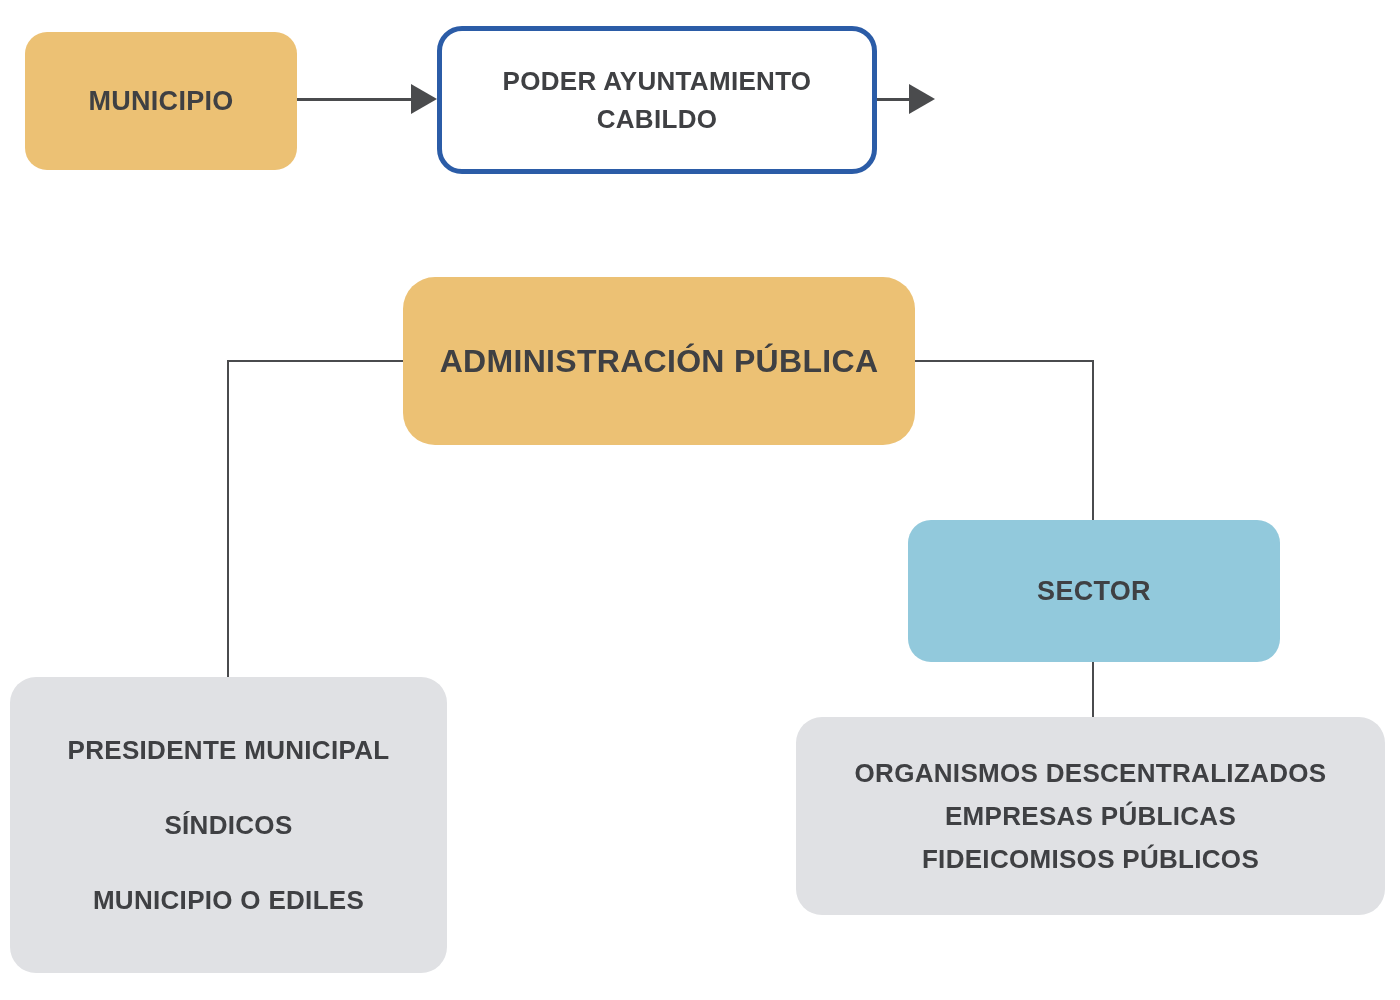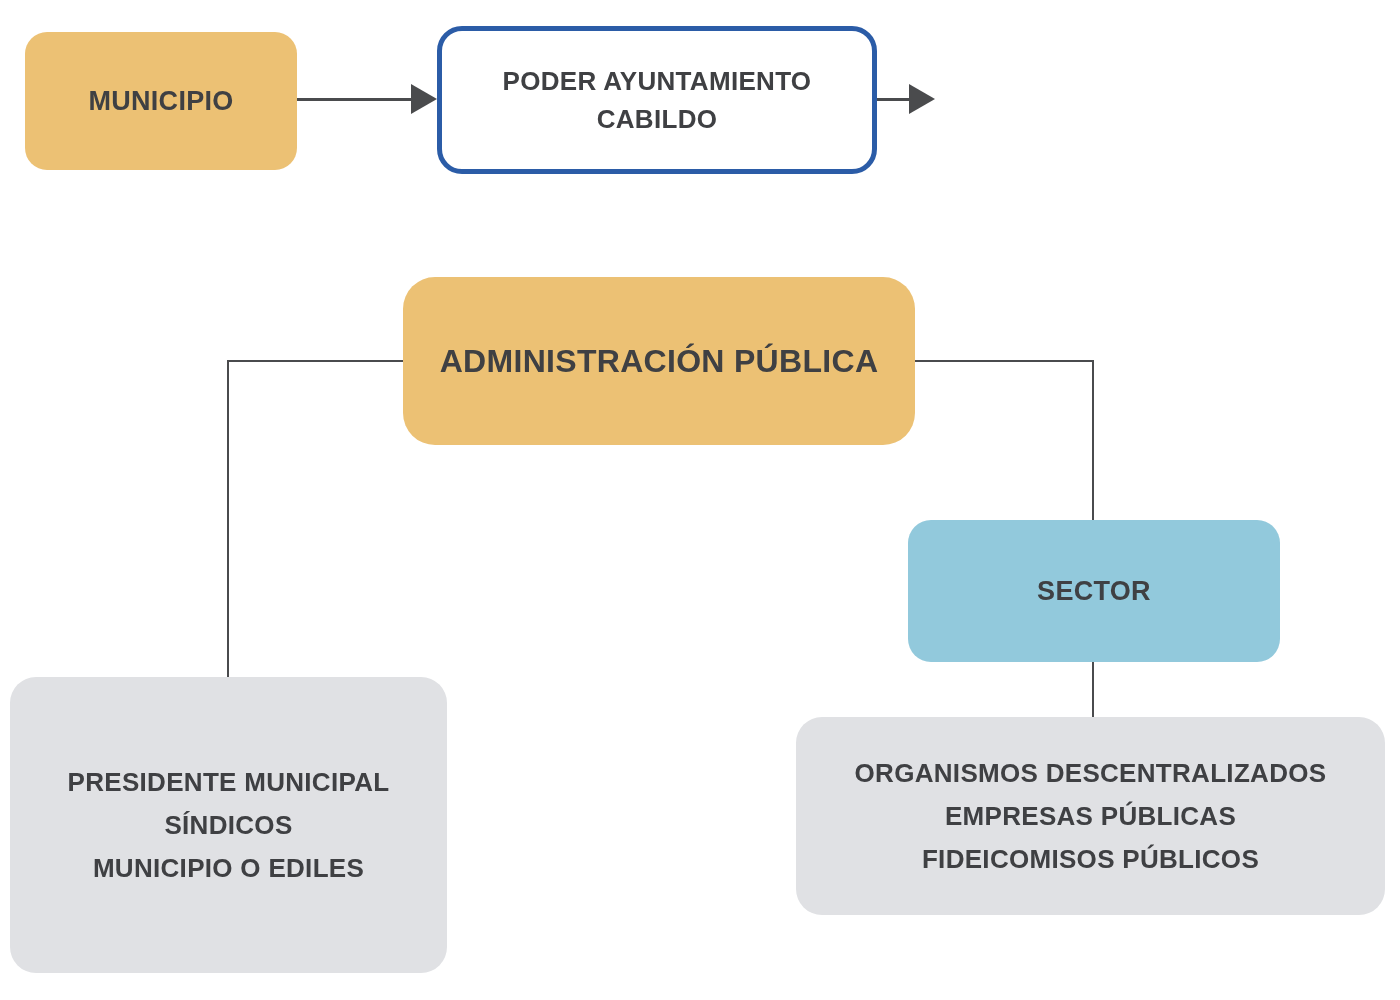--- a/index.html
+++ b/index.html
@@ -78,21 +78,21 @@
 
   <div class="box orange t-admin" style="left:403px; top:277px; width:512px; height:168px;">
     <span>ADMINISTRACIÓN PÚBLICA</span>
   </div>
 
 
   <div class="box blue t-sector" style="left:908px; top:508px; width:372px; height:142px;margin-top:12px;">
     <span>SECTOR</span>
   </div>
 
-  <div class="box gray t-members" style="left:10px; top:677px; width:437px; height:296px;">
+  <div class="box gray t-members" style="left:10px; top:677px; width:437px; height:296px;gap:32px;">
     <span class="member">PRESIDENTE MUNICIPAL</span>
     <span class="member">SÍNDICOS</span>
     <span class="member">MUNICIPIO O EDILES</span>
   </div>
 
   <div class="box gray t-members" style="left:796px; top:717px; width:589px; height:198px;">
     <span class="member">ORGANISMOS DESCENTRALIZADOS</span>
     <span class="member">EMPRESAS PÚBLICAS</span>
     <span class="member">FIDEICOMISOS PÚBLICOS</span>
   </div>

